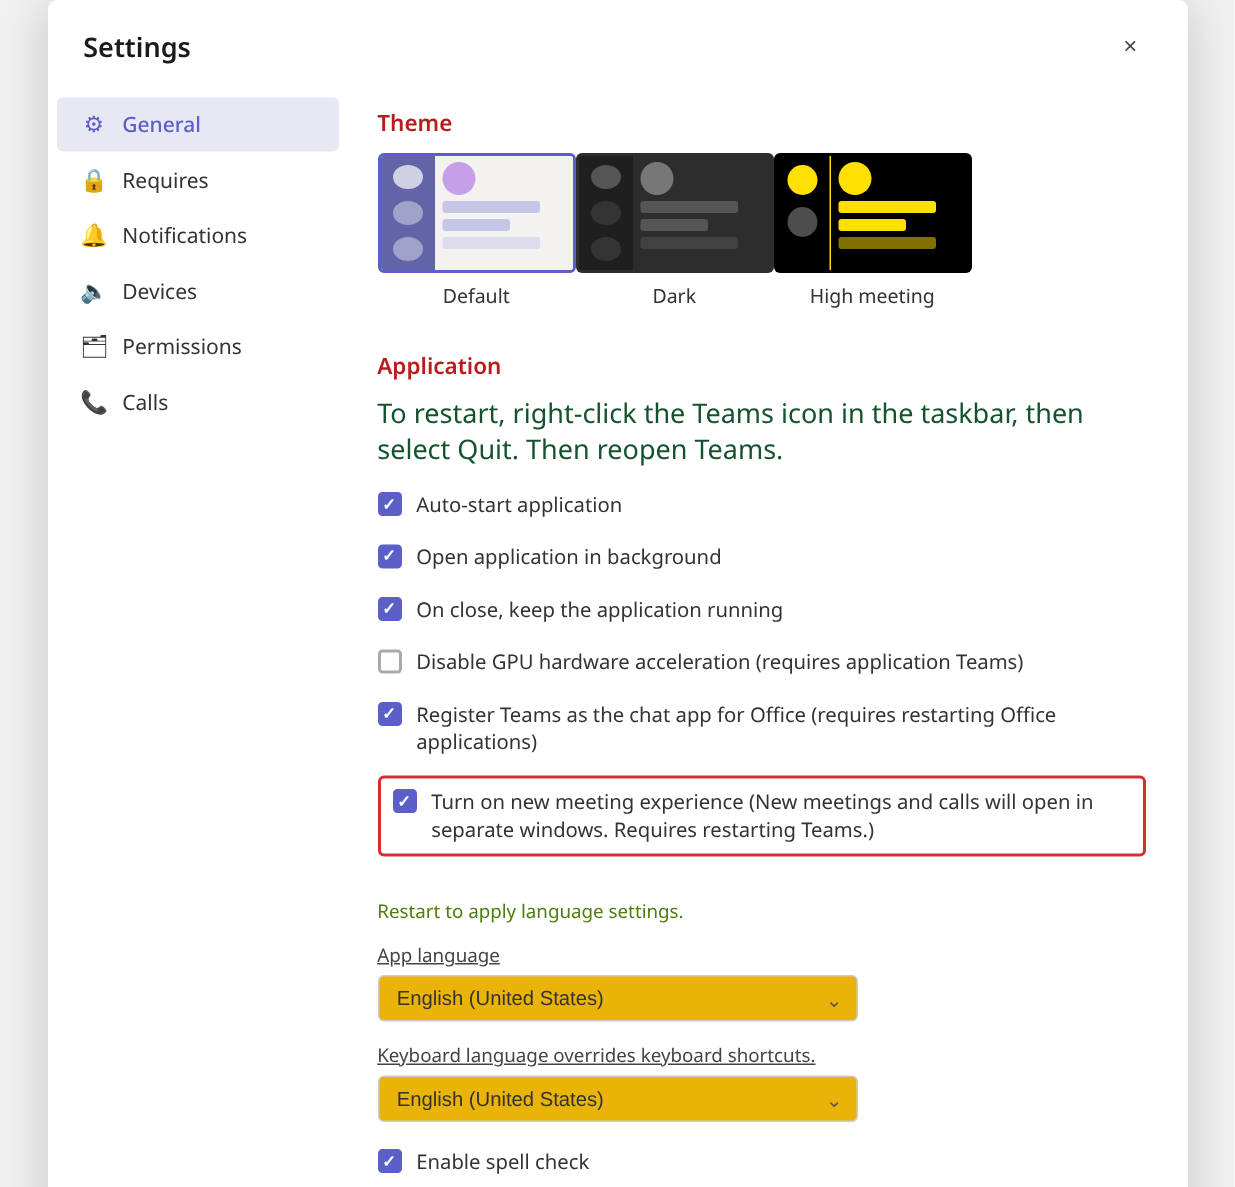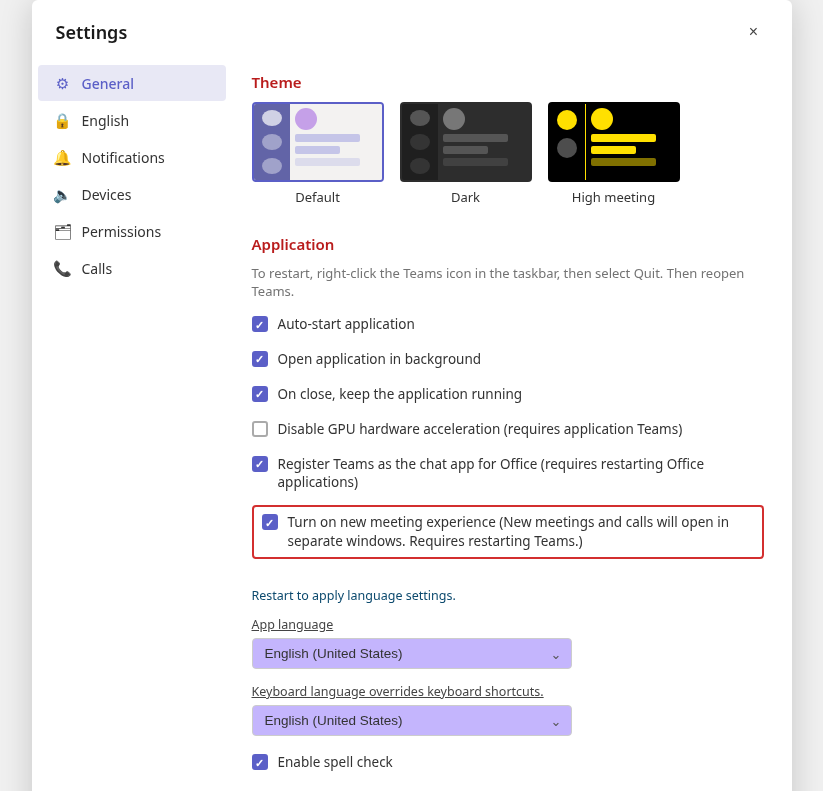--- a/index.html
+++ b/index.html
@@ -86,21 +86,20 @@
       margin-bottom: 28px;
     }
     .section-title {
       font-size: 15px;
       font-weight: 600;
       color: #b91c1c;
       margin-bottom: 10px;
     }
     .theme-row {
       display: flex;
-      gap: 16px;
       margin-bottom: 4px;
     }
     .theme-option {
       display: flex;
       flex-direction: column;
       align-items: center;
       cursor: pointer;
     }
     .theme-preview {
       width: 132px;
@@ -231,22 +230,22 @@
     .hc-bar {
       height: 8px;
       background: #ffe000;
       border-radius: 2px;
       margin-bottom: 4px;
     }
     .hc-bar-wide { width: 80%; }
     .hc-bar-med { width: 55%; }
     
     .app-hint {
-      font-size: 13px;
-      color: #737373;
+      font-size: 18px;
+      color: #14532d;
       margin-bottom: 12px;
     }
     .checkbox-row {
       display: flex;
       align-items: flex-start;
       gap: 10px;
       margin-bottom: 10px;
       padding: 3px 0;
     }
     .checkbox-row.highlighted {
@@ -281,42 +280,42 @@
       line-height: 1;
     }
     .checkbox-label {
       font-size: 13.5px;
       color: #333;
       line-height: 1.4;
     }
     
     .lang-hint {
       font-size: 12.5px;
-      color: #0c4a6e;
+      color: #4d7c0f;
       margin-bottom: 12px;
     }
     .lang-sublabel {
       font-size: 12.5px;
       color: #444;
       margin-bottom: 5px;
       text-decoration: underline;
     }
     .select-wrapper {
       position: relative;
       width: 320px;
       margin-bottom: 14px;
     }
     .select-control {
       width: 100%;
       padding: 7px 20px 7px 12px;
       border: 1px solid #ccc;
       border-radius: 4px;
       font-size: 13.5px;
       color: #333;
-      background: #c4b5fd;
+      background: #eab308;
       appearance: none;
       cursor: pointer;
     }
     .select-arrow {
       position: absolute;
       right: 10px;
       top: 50%;
       transform: translateY(-50%);
       pointer-events: none;
       font-size: 13px;
@@ -332,21 +331,21 @@
     <button class="close-btn">×</button>
   </div>
   <div class="dialog-body">
     <div class="sidebar">
     <div class="sidebar-item active">
           <span class="sidebar-icon">⚙</span>
       <span>General</span>
         </div>
         <div class="sidebar-item">
           <span class="sidebar-icon">🔒</span>
-      <span>English</span>
+      <span>Requires</span>
         </div>
         <div class="sidebar-item">
           <span class="sidebar-icon">🔔</span>
       <span>Notifications</span>
         </div>
         <div class="sidebar-item">
           <span class="sidebar-icon">🔈</span>
       <span>Devices</span>
         </div>
         <div class="sidebar-item">

